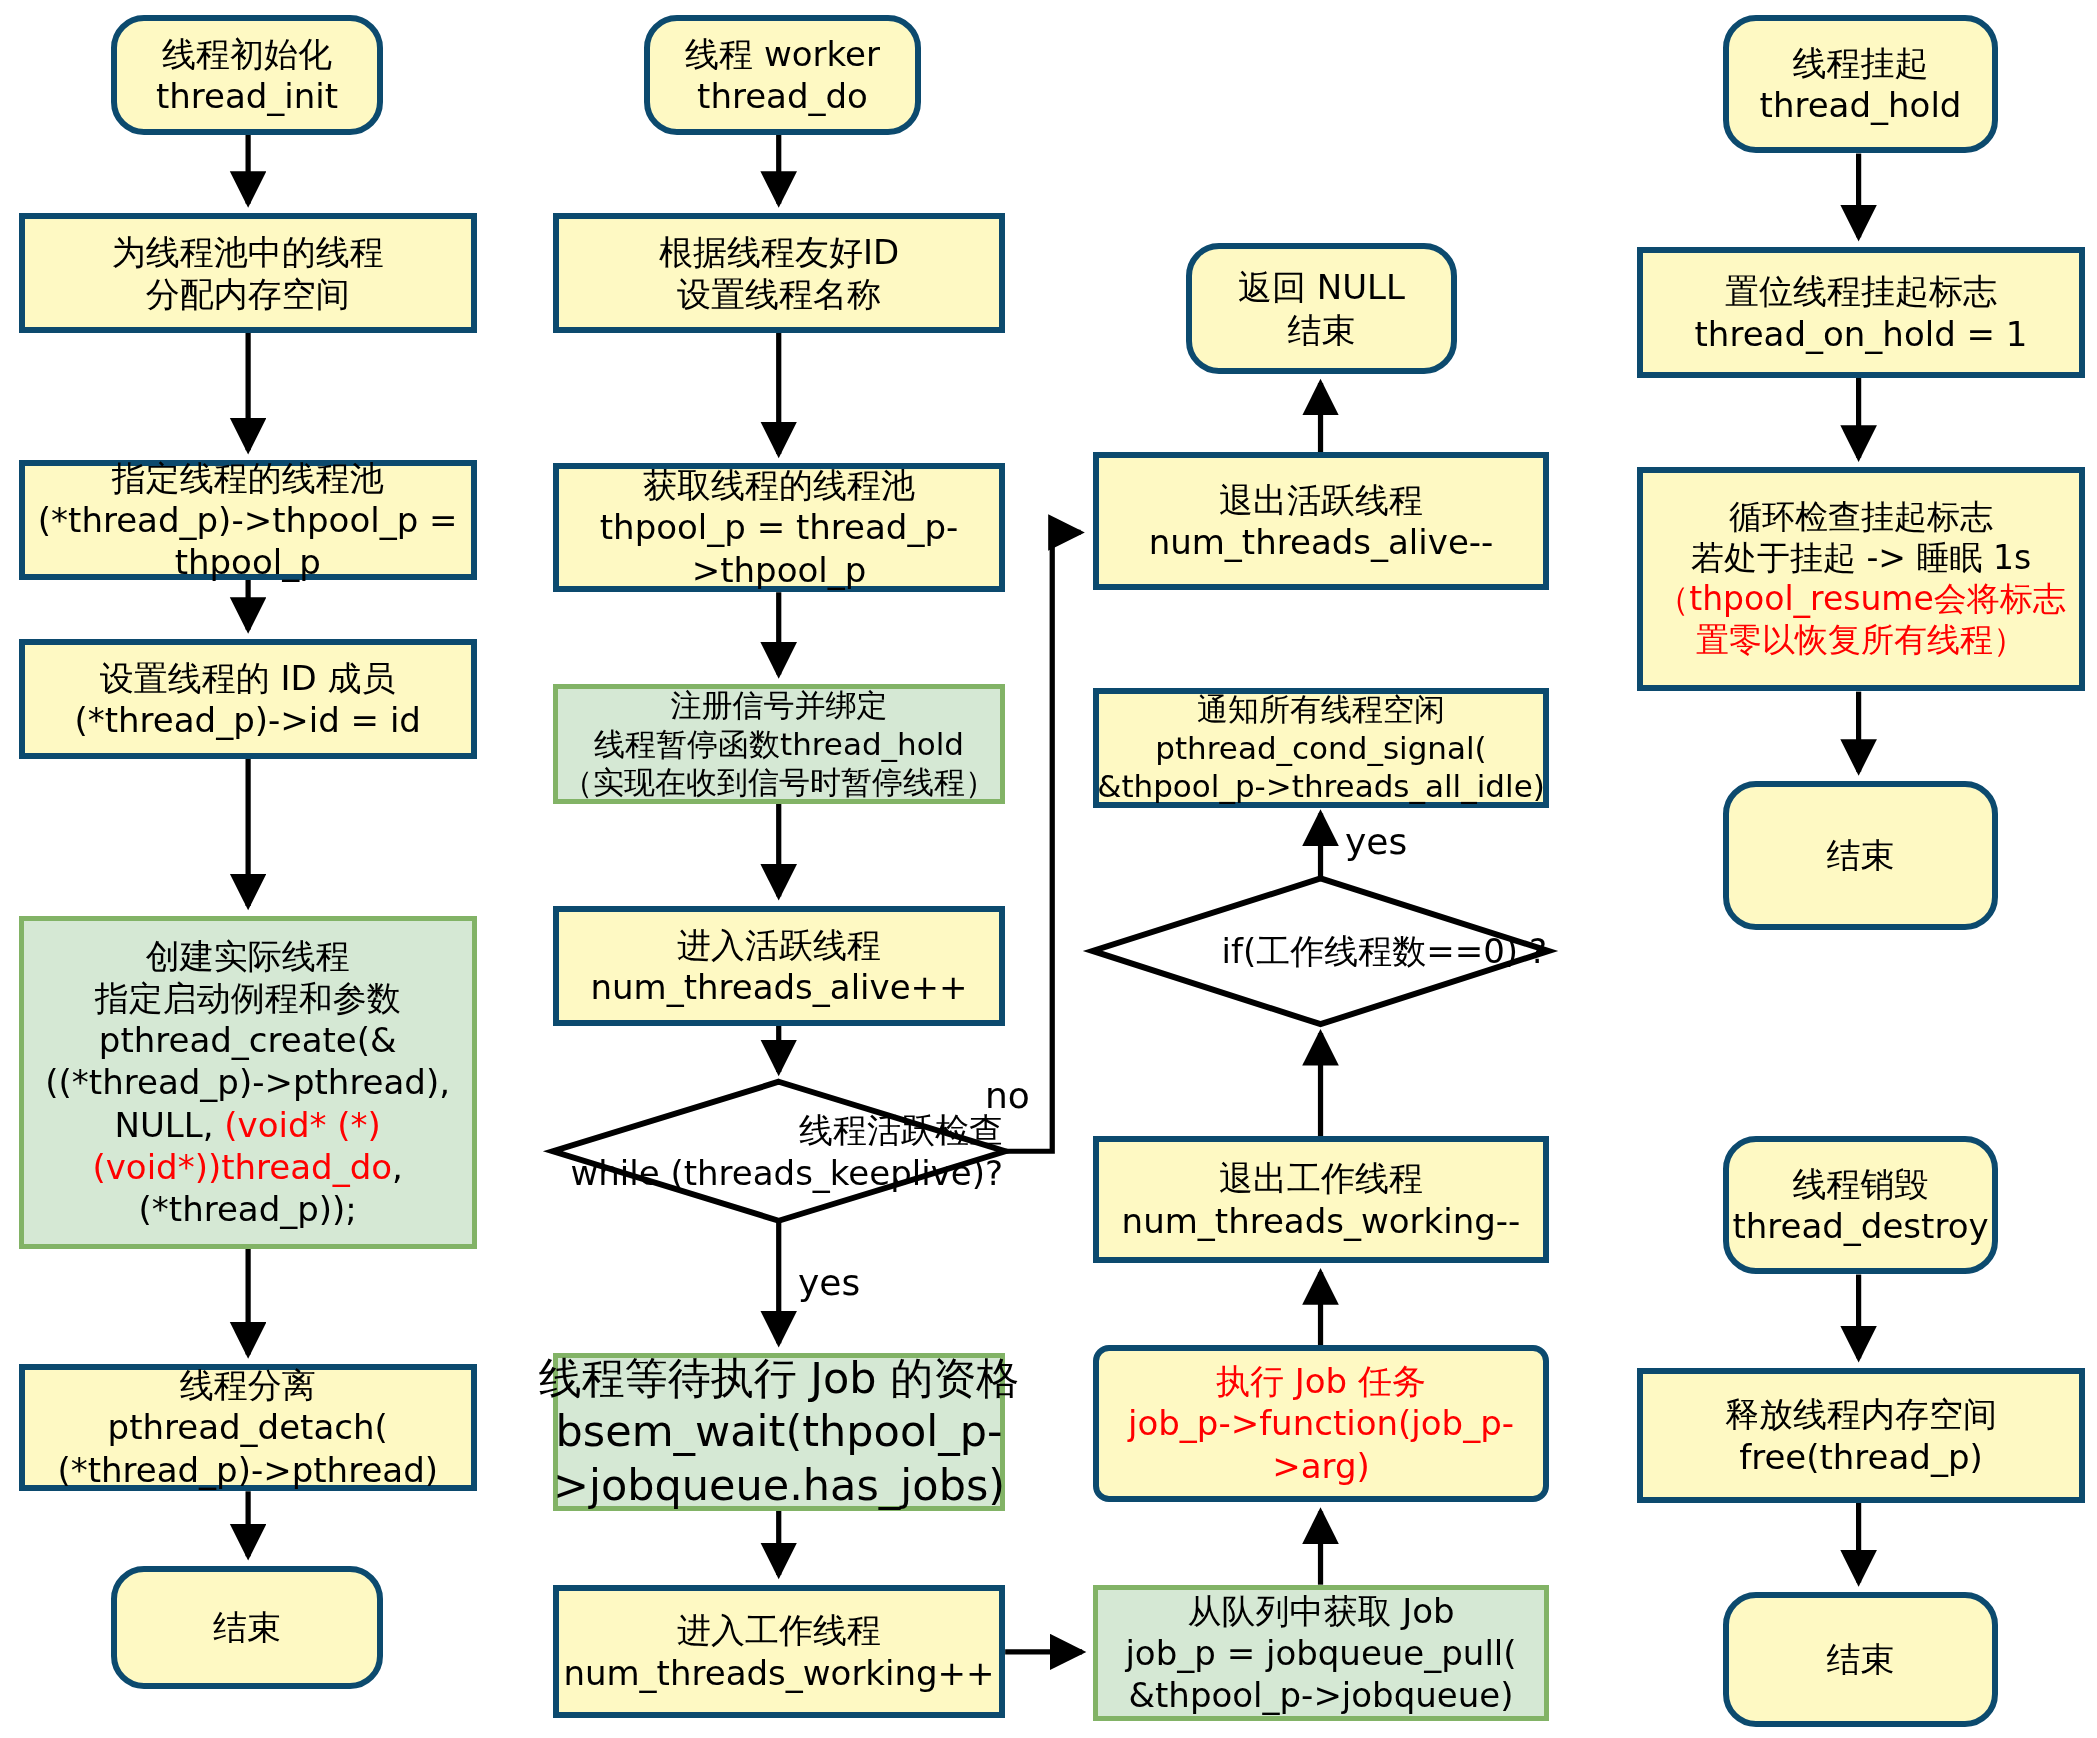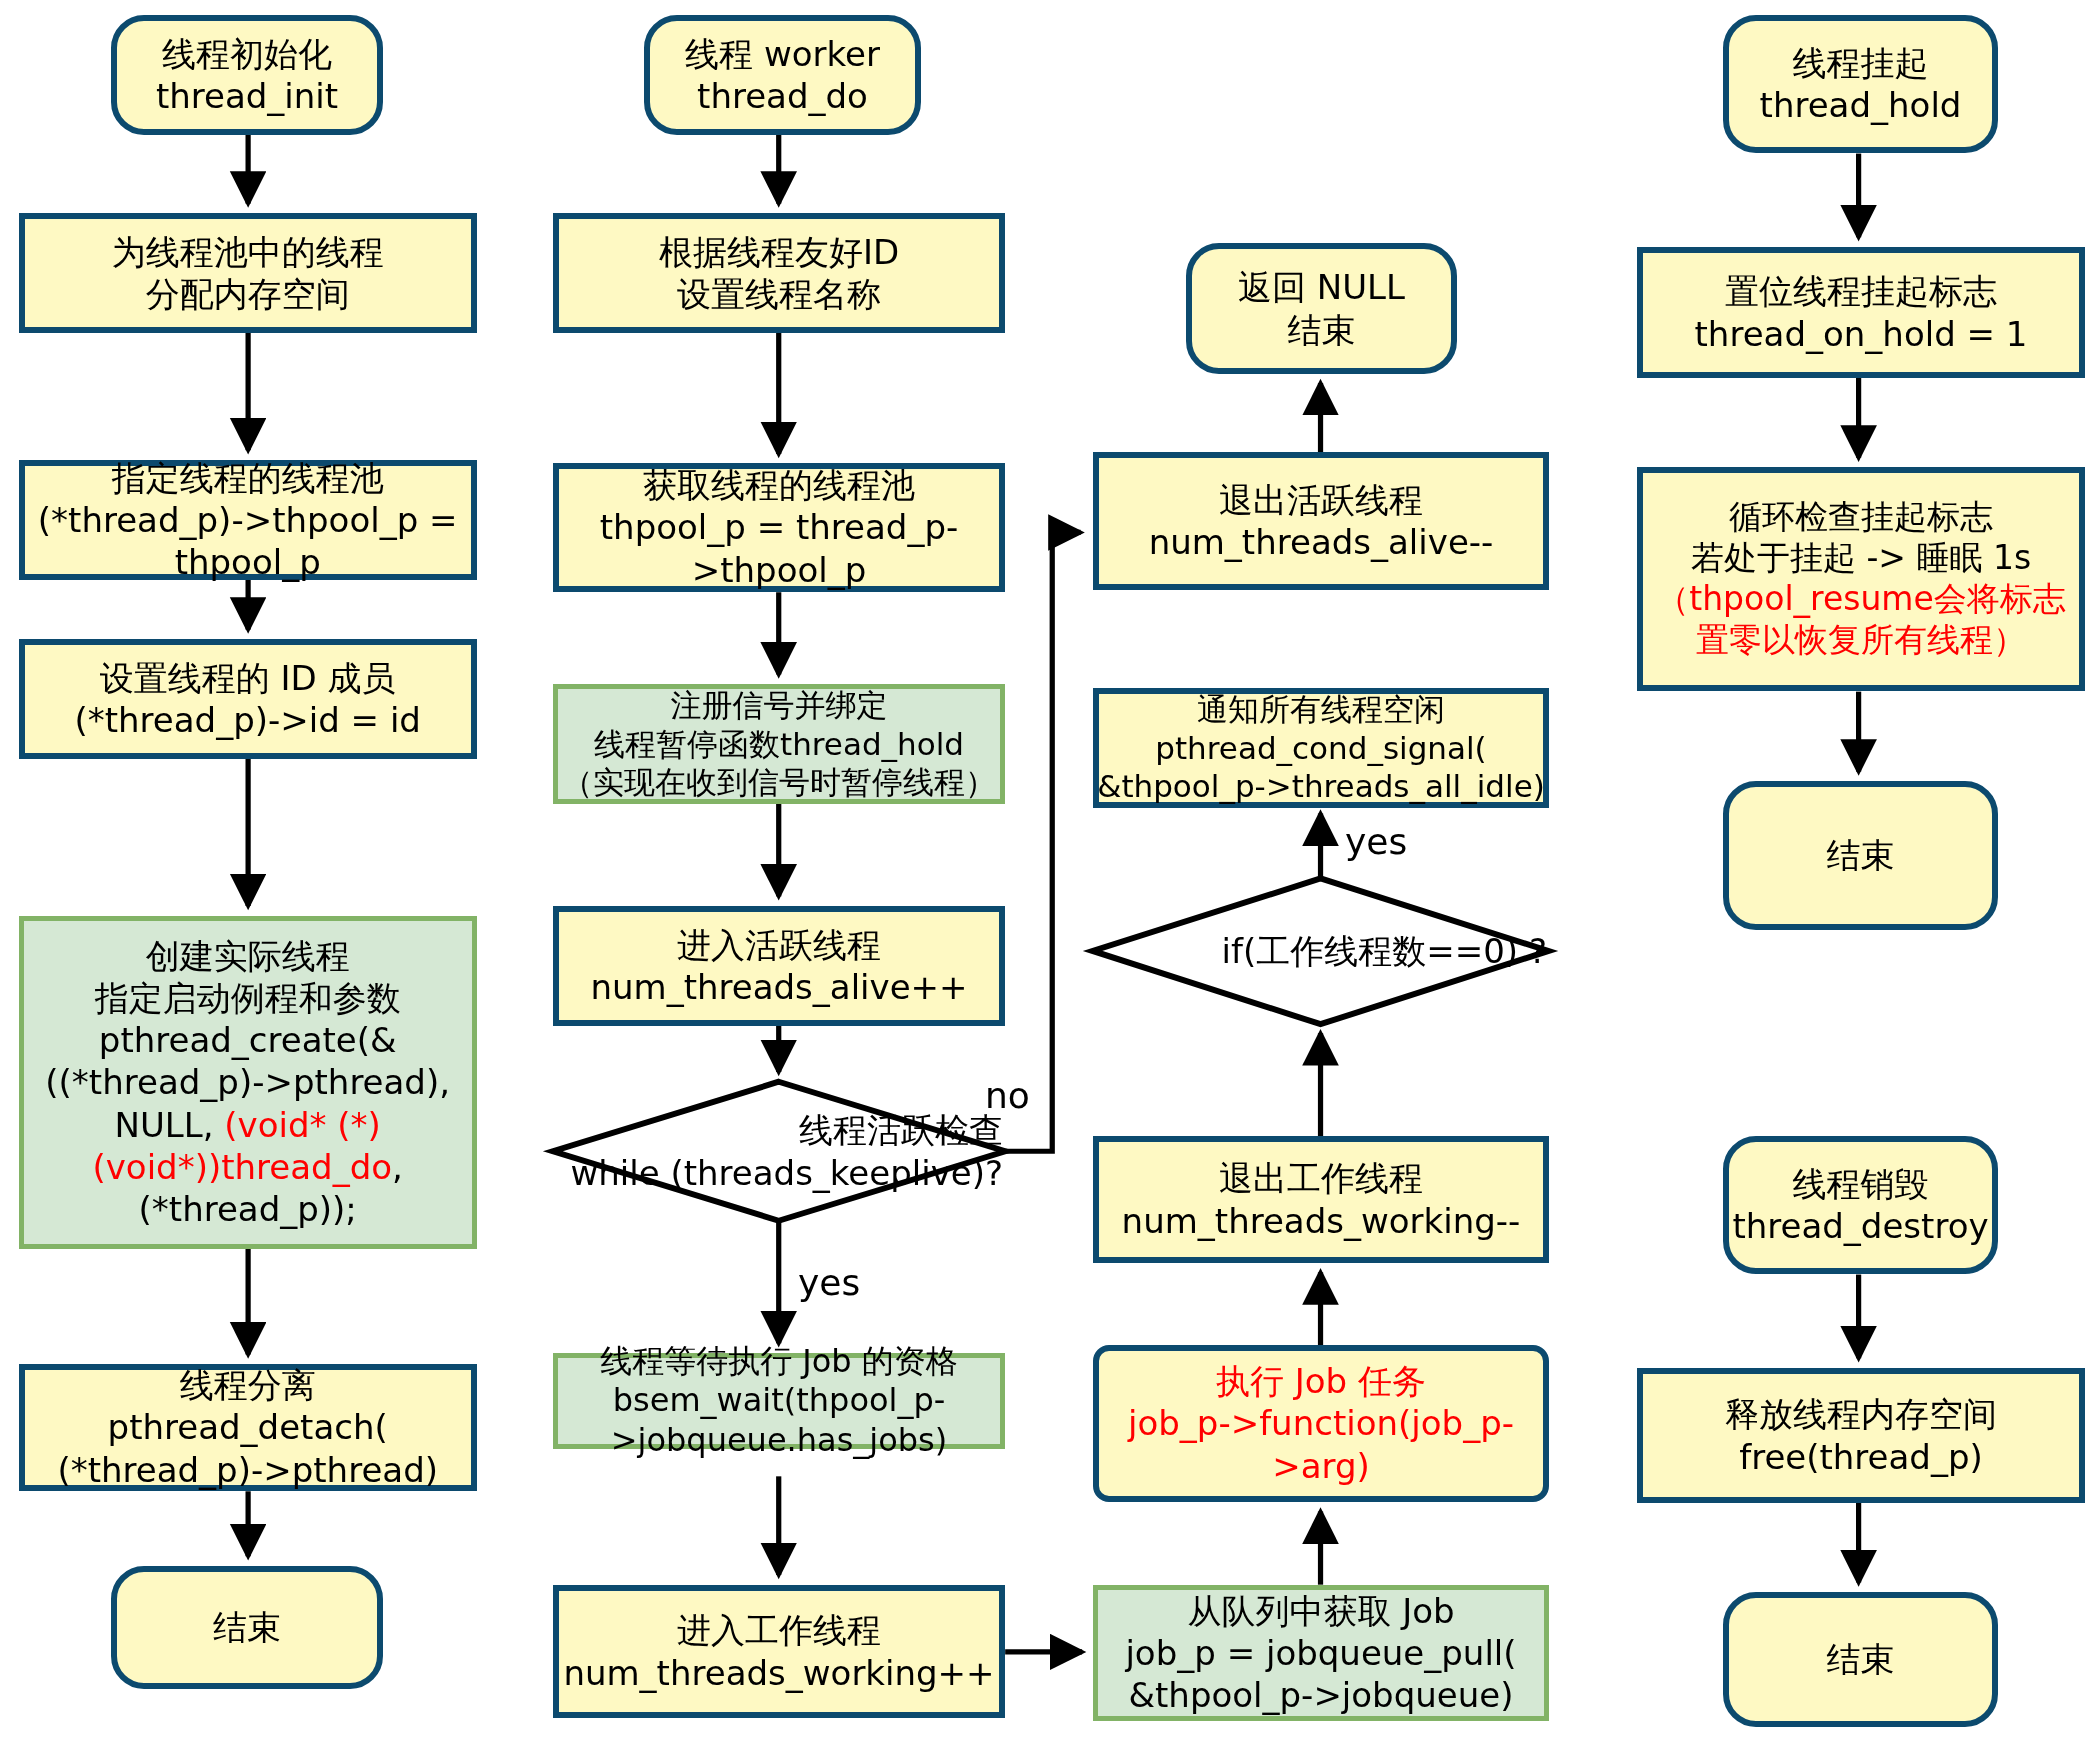--- a/index.html
+++ b/index.html
@@ -131,21 +131,21 @@
   <div class="node" style="left:553px;top:906px;width:452px;height:120px">
     <div class="ln">进入活跃线程</div>
     <div class="ln">num_threads_alive++</div>
   </div>
 
   <div class="dlabel" style="left:555px;top:1082px;width:448px;height:139px">
     <div class="ln">线程活跃检查</div>
     <div class="ln">while (threads_keeplive)?</div>
   </div>
 
-  <div class="node green" style="left:553px;top:1353px;width:452px;height:96px;font-size:32px">
+  <div class="node green" style="left:553px;top:1353px;width:452px;height:158px;font-size:43px">
     <div class="ln">线程等待执行 Job 的资格</div>
     <div class="ln">bsem_wait(thpool_p-</div>
     <div class="ln">&gt;jobqueue.has_jobs)</div>
   </div>
 
   <div class="node" style="left:553px;top:1585px;width:452px;height:133px">
     <div class="ln">进入工作线程</div>
     <div class="ln">num_threads_working++</div>
   </div>
 

